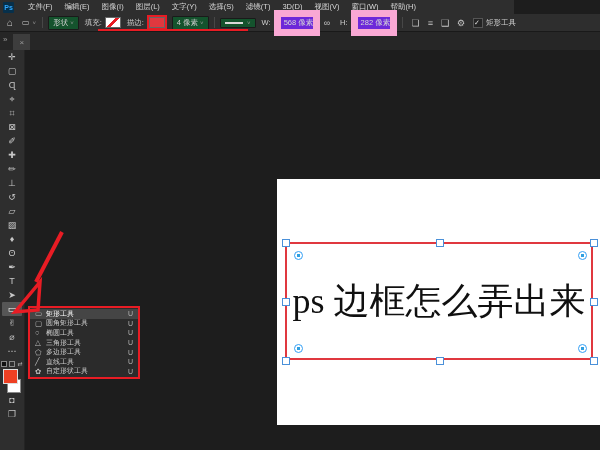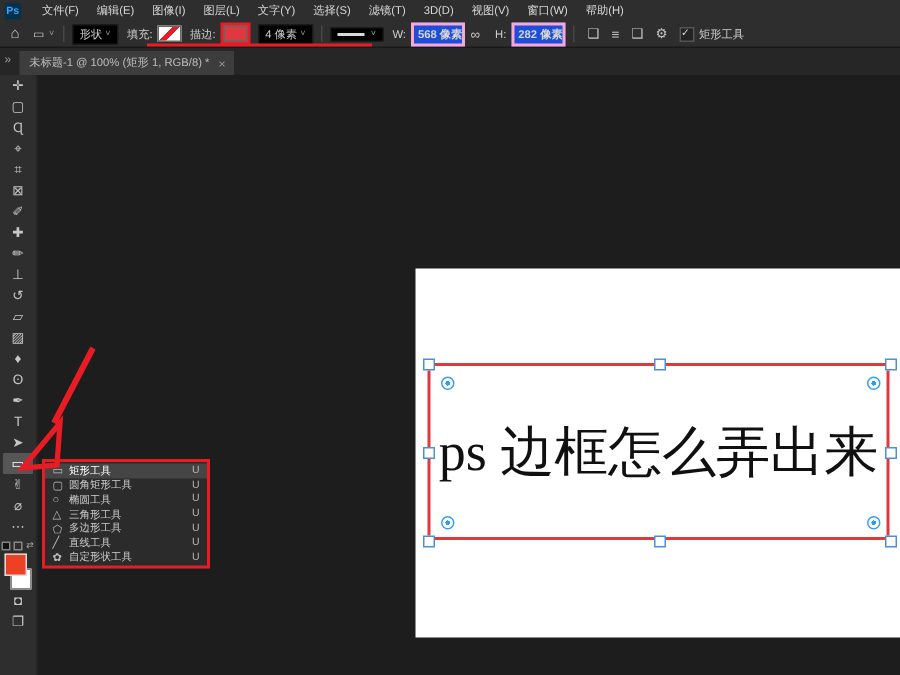--- a/index.html
+++ b/index.html
@@ -3,42 +3,42 @@
 <meta charset="utf-8">
 <style>
   html,body{margin:0;padding:0;}
   body{
     position:relative;width:600px;height:450px;overflow:hidden;
     background:var(--canvas_surround,#1d1d1d);
     font-family:"Liberation Sans","DejaVu Sans",sans-serif;
     -webkit-font-smoothing:antialiased;user-select:none;
   }
   
-  .menu-bar{position:absolute;left:0;top:0;width:600px;height:14px;background:#2e2e2e;
+  .menu-bar{position:absolute;left:0;top:0;width:514px;height:14px;background:#2e2e2e;
     display:flex;align-items:center;gap:0;z-index:5;border-bottom:6px solid #6d28d9;}
   .ps-logo{width:11px;height:11px;margin:0 8px 0 3px;background:#07304b;color:#31a8ff;
     font-size:7px;font-weight:bold;display:flex;align-items:center;justify-content:center;border-radius:1px;}
   .menus{display:flex;align-items:center;}
   .menu-item{color:#d8d8d8;font-size:7.5px;padding:0 6px;line-height:14px;white-space:nowrap;}
   
   .options-bar{position:absolute;left:0;top:14px;width:600px;height:17px;background:#2e2e2e;
     border-bottom:1px solid #191919;display:flex;align-items:center;font-size:7.5px;color:#cfcfcf;z-index:5;}
   .ob{display:flex;align-items:center;white-space:nowrap;}
   .divider{width:1px;height:11px;background:#474747;margin:0 5px;}
   .glyph{color:#c9c9c9;}
   .home{font-size:10px;margin-left:7px;}
   .preset{margin-left:9px;font-size:8px;letter-spacing:1px;}
   .caret{font-size:6px;color:#9a9a9a;margin-left:2px;}
-  .dropdown{background:#000000;border:1px solid #1a1a1a;border-radius:1px;padding:1px 4px;display:flex;align-items:center;}
+  .dropdown{background:#14532d;border:1px solid #1a1a1a;border-radius:1px;padding:1px 4px;display:flex;align-items:center;}
   .label{margin:0 3px 0 6px;}
   .swatch{width:14px;height:9px;border:1px solid #666;background:#fff;}
   .fill-swatch{background:
      linear-gradient(135deg,transparent 40%,var(--annotation_red) 40%,var(--annotation_red) 58%,transparent 58%),#fff;}
   .stroke-swatch{background:var(--stroke_red);box-shadow:0 0 0 2px var(--annotation_red);margin:0 2px;}
-  .field{background:#1d4ed8;border:2px solid #f9a8d4;padding:1px 3px;max-width:26px;overflow:hidden;color:#d6d6d6;font-weight:bold;}
+  .field{background:#6d28d9;border:7px solid #f9a8d4;padding:1px 3px;max-width:26px;overflow:hidden;color:#d6d6d6;}
   .line-style{width:26px;justify-content:space-between;}
   .line-sample{display:inline-block;width:18px;height:2px;background:#d9d9d9;}
   .ob-icon{font-size:9px;margin:0 4px;color:#c4c4c4;}
   .checkbox{width:8px;height:8px;background:#232323;border:1px solid #555;color:#ddd;font-size:7px;
     line-height:8px;text-align:center;margin:0 3px 0 4px;}
   .red-underline{position:absolute;left:98px;top:29px;width:150px;height:2px;background:var(--annotation_red);z-index:9;}
   
   .tab-bar{position:absolute;left:0;top:31px;width:600px;height:19px;background:#262626;display:flex;align-items:flex-end;z-index:4;}
   .chevrons{color:#9a9a9a;font-size:8px;margin:0 6px 6px 3px;}
   .doc-tab{height:16px;background:#3d3d3d;color:#bdbdbd;font-size:7.5px;display:flex;align-items:center;
@@ -133,21 +133,20 @@
   <span class="ob ob-icon">❑</span>
   <span class="ob ob-icon">⚙</span>
   <span class="ob checkbox">✓</span>
   <span class="ob">矩形工具</span>
 </div>
 <div class="red-underline"></div>
 
 <div class="tab-bar">
   <span class="chevrons">»</span>
   <div class="doc-tab">
-    <span>未标题-1 @ 100% (矩形 1, RGB/8) *</span>
     <span class="tab-close">×</span>
   </div>
 </div>
 
 <div class="canvas-white"></div>
 <div class="shape-rect"></div>
 <div class="canvas-text">ps 边框怎么弄出来</div>
 
 <div class="handle" style="left:282px;top:239px"></div>
 <div class="handle" style="left:436px;top:239px"></div>

